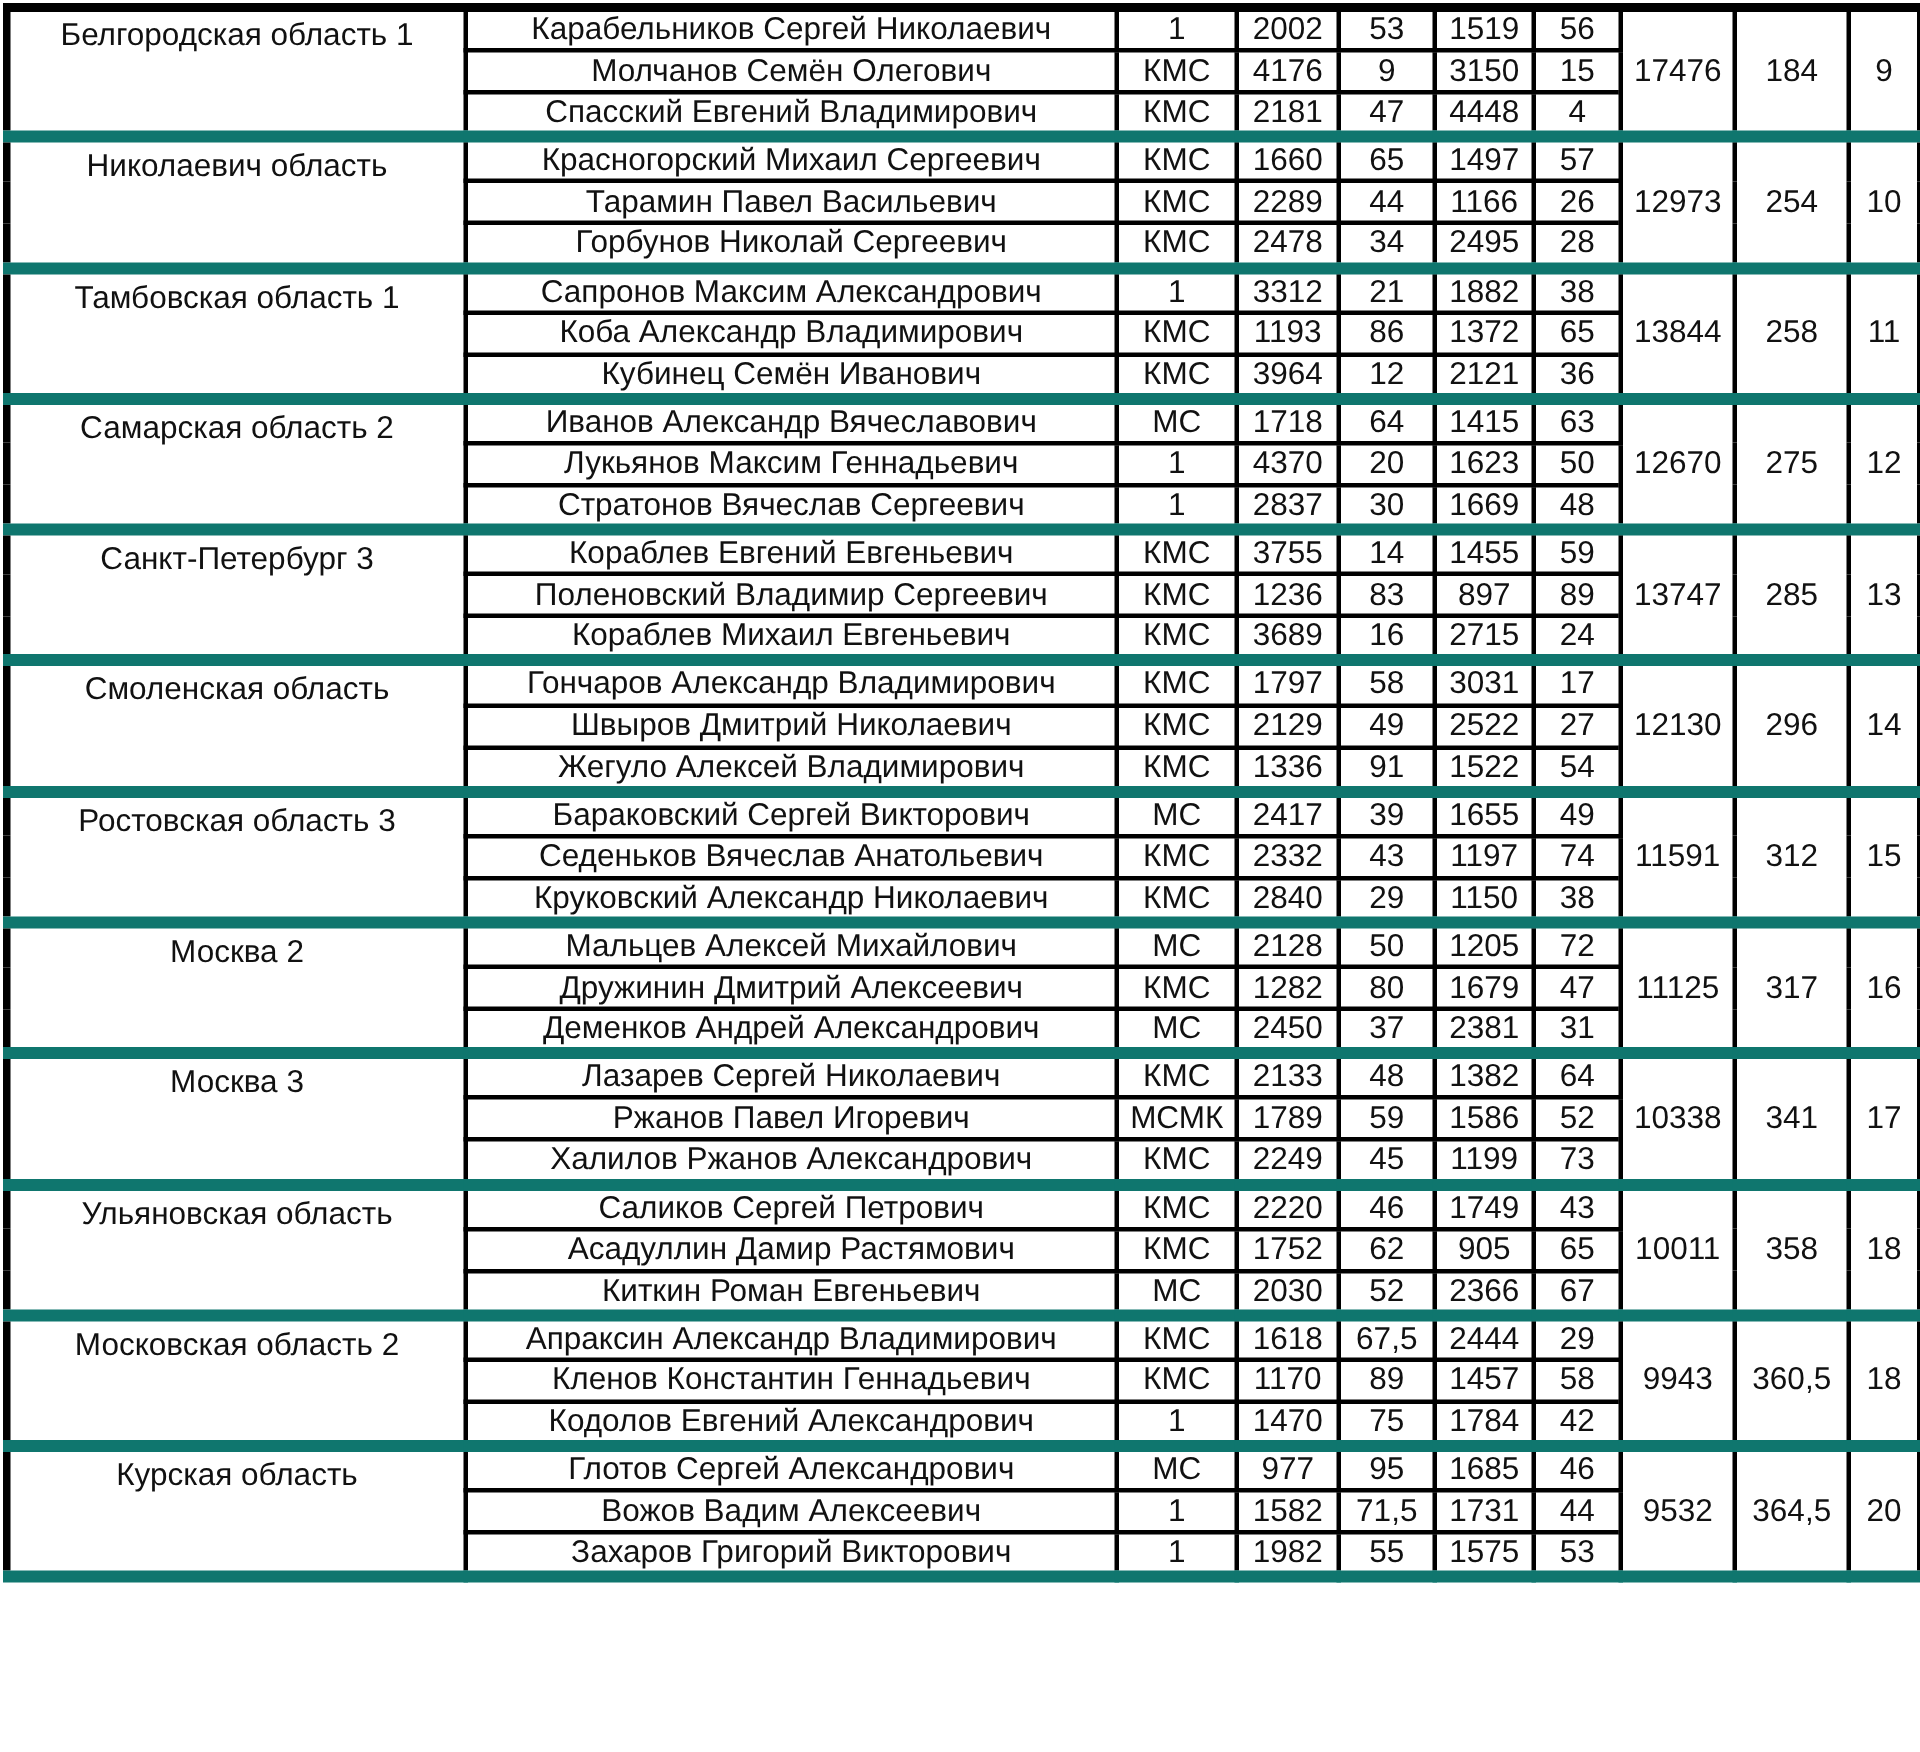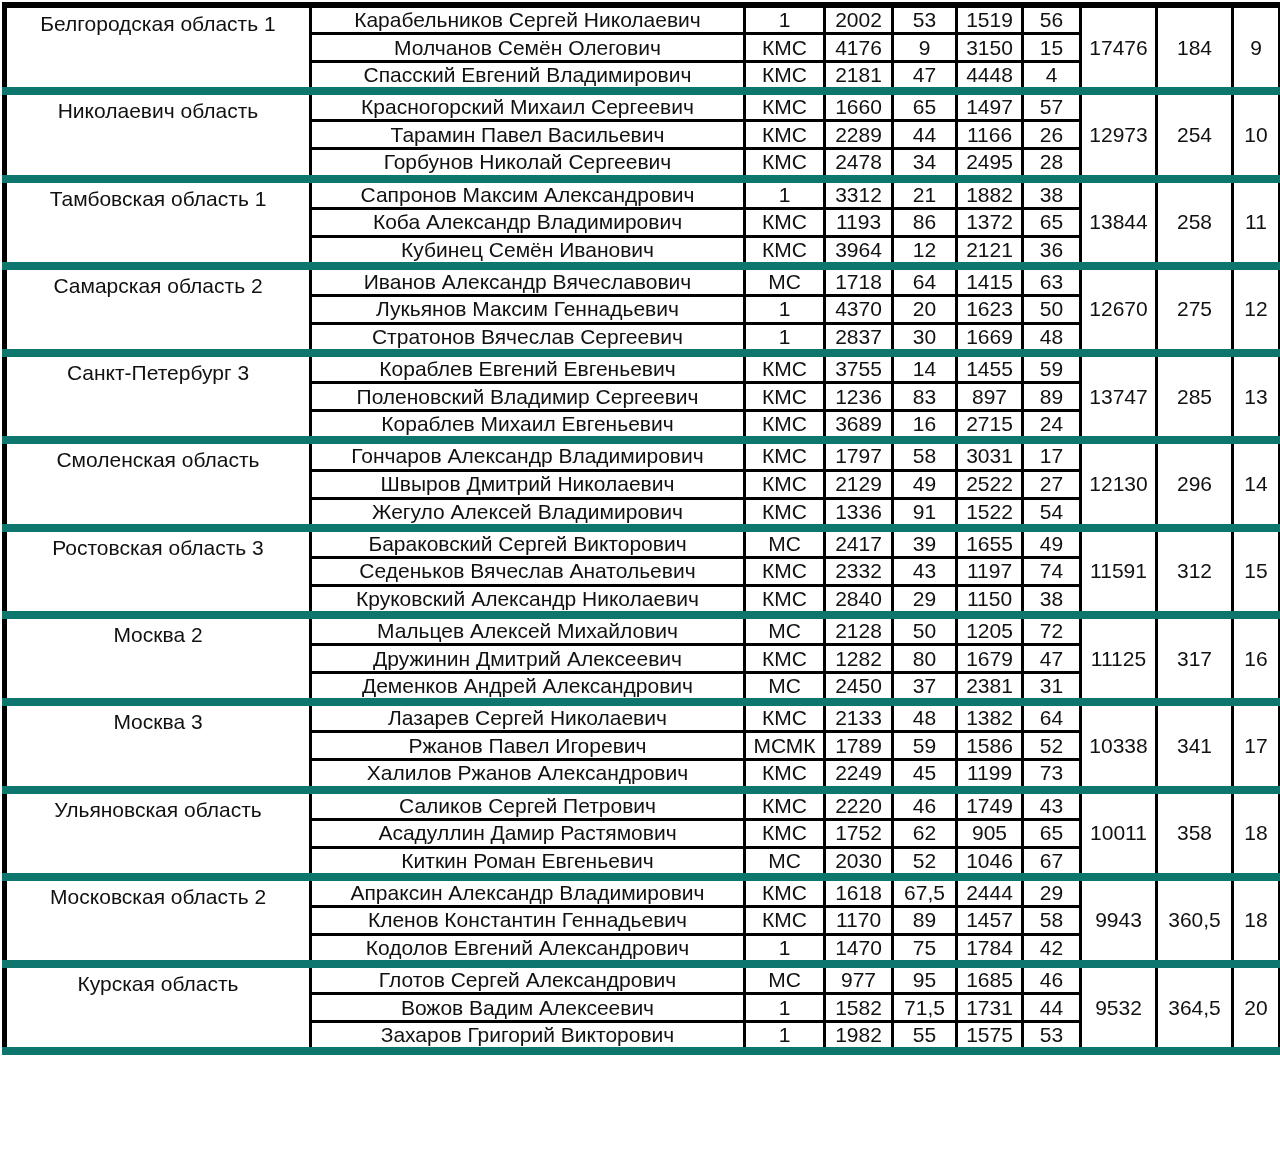--- a/index.html
+++ b/index.html
@@ -366,21 +366,21 @@
       <td class="num">1752</td>
       <td class="num">62</td>
       <td class="num">905</td>
       <td class="num">65</td>
     </tr>
     <tr>
       <td class="name">Киткин Роман Евгеньевич</td>
       <td class="rank">МС</td>
       <td class="num">2030</td>
       <td class="num">52</td>
-      <td class="num">1046</td>
+      <td class="num">2366</td>
       <td class="num">67</td>
     </tr>
   </tbody>
 
   <tbody class="group">
     <tr>
       <td class="region" rowspan="3">Московская область 2</td>
       <td class="name">Апраксин Александр Владимирович</td>
       <td class="rank">КМС</td>
       <td class="num">1618</td>

